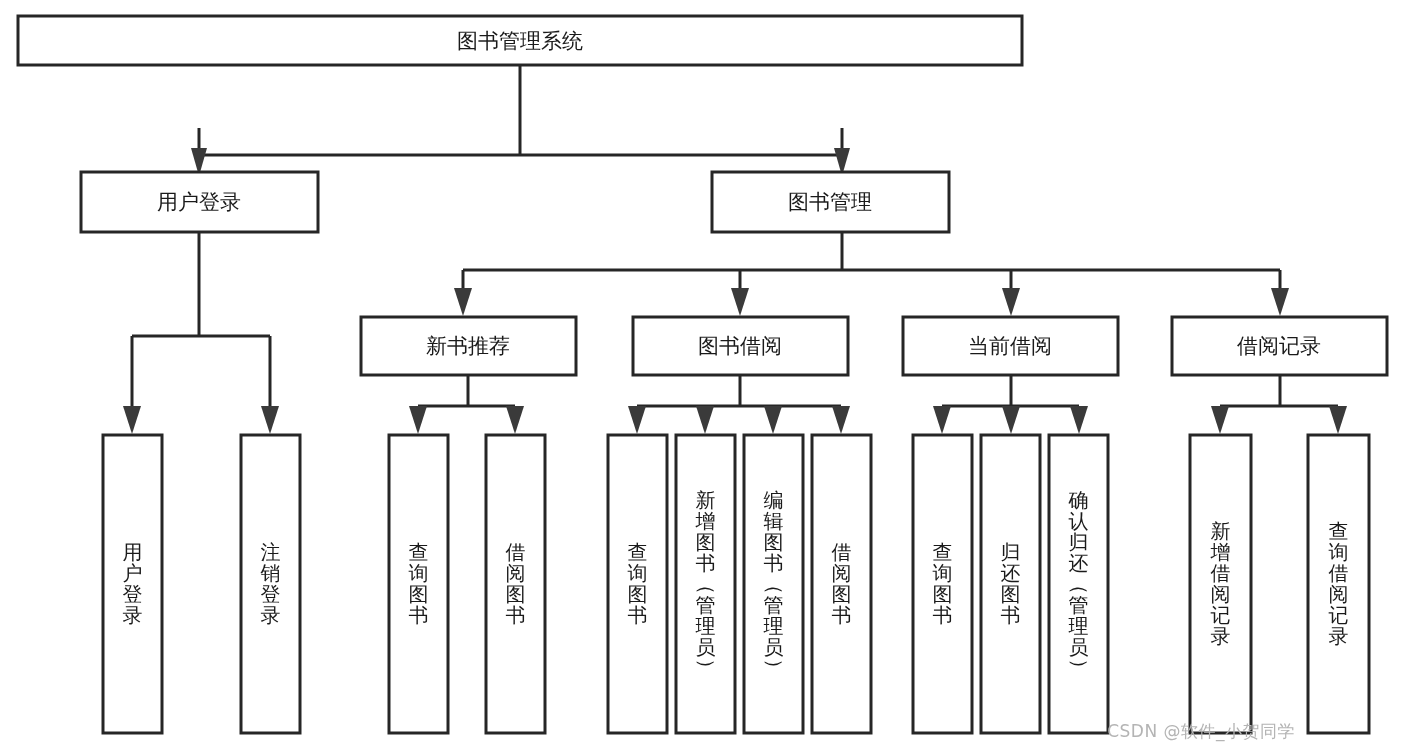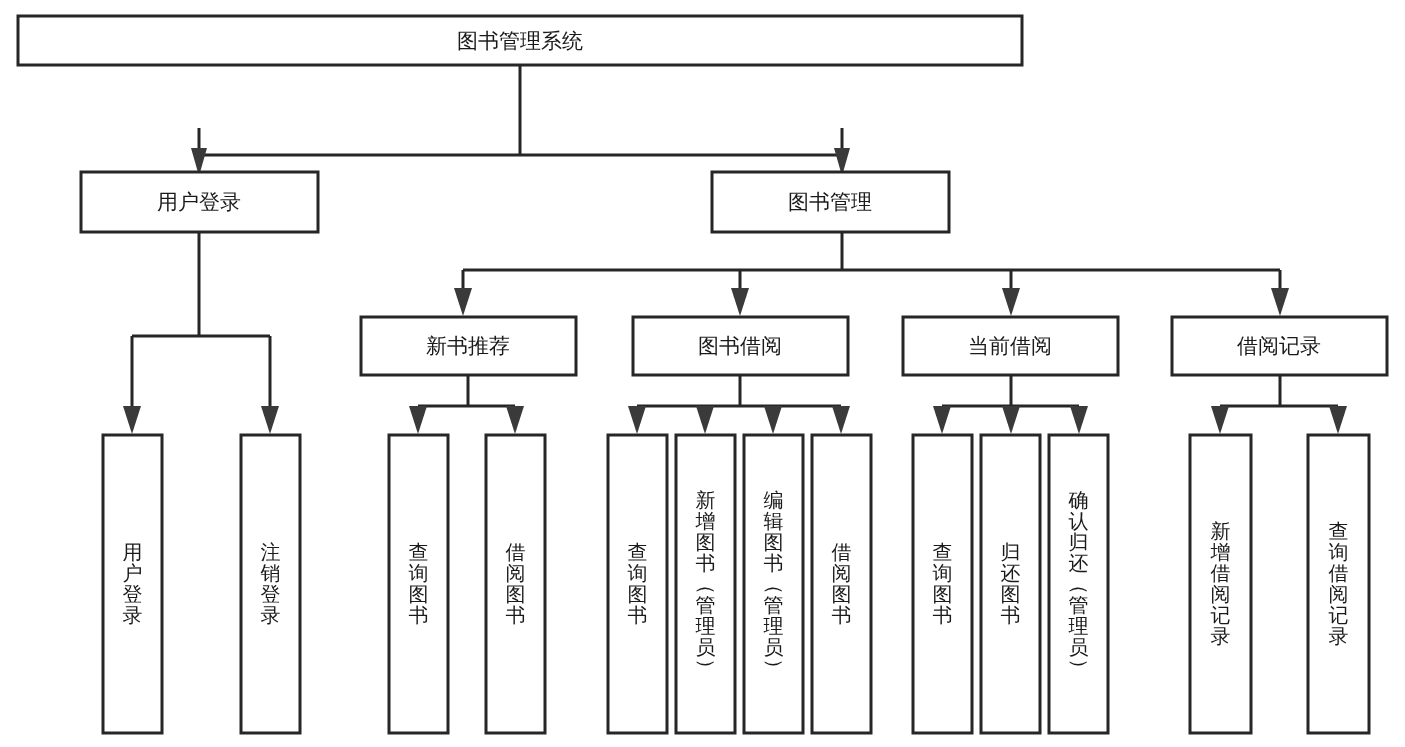--- a/index.html
+++ b/index.html
@@ -334,13 +334,14 @@
       <span>
         <span class="vchar">查</span>
         <span class="vchar">询</span>
         <span class="vchar">借</span>
         <span class="vchar">阅</span>
         <span class="vchar">记</span>
         <span class="vchar">录</span>
       </span>
     </div>
 
+  <div class="watermark">CSDN @软件_小贺同学</div>
 </div>
 
 </body></html>

